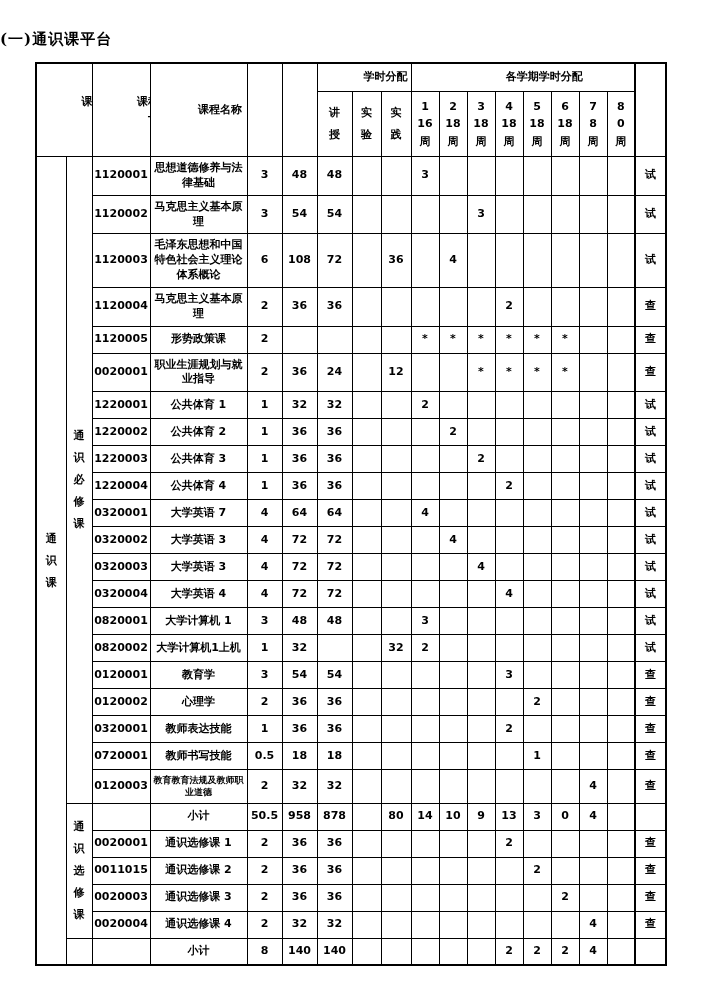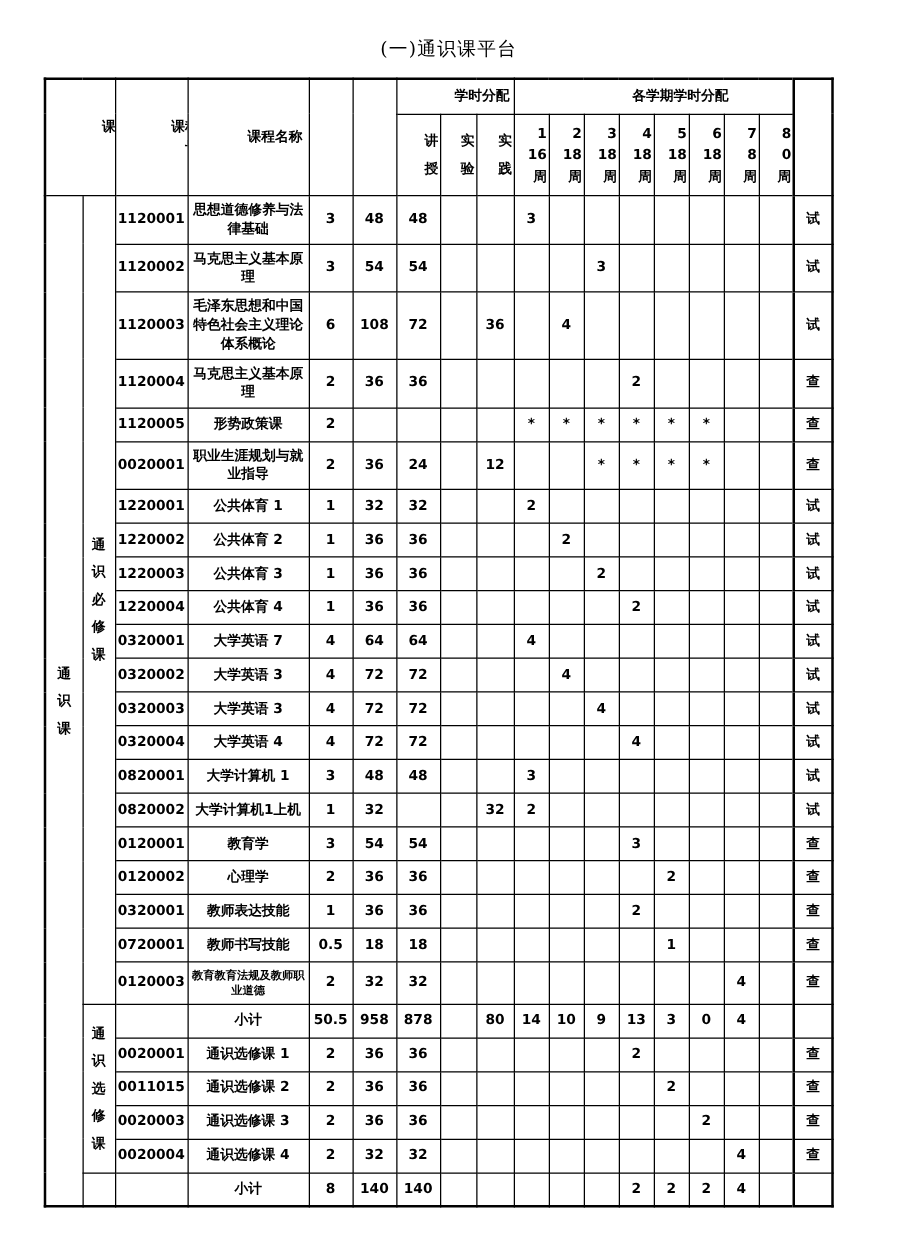--- a/index.html
+++ b/index.html
@@ -5,23 +5,22 @@
   * { margin:0; padding:0; box-sizing:border-box; }
   html,body { background:#ffffff; }
   body {
     width:718px; height:1003px;
     font-family:"DejaVu Sans", sans-serif;
     color:#000;
     position:relative;
   }
   .page-title {
     padding-top:30px;
-    text-align:center;
     font-size:15px;
-    font-weight:normal;
+    font-weight:bold;
     letter-spacing:1px;
     font-family:"DejaVu Serif", serif;
   }
   table.curriculum {
     border-collapse:collapse;
     table-layout:fixed;
     width:630px;
     margin:13px 0 0 35px;
     border:2px solid #000;
     font-weight:bold;
@@ -29,38 +28,38 @@
   th, td {
     border:1px solid #000;
     text-align:center;
     vertical-align:middle;
     font-size:11px;
     padding:2px 1px;
     overflow:hidden;
     line-height:1.35;
   }
   thead tr.h1 th { height:28px;padding-left:44px; }
-  thead tr.h2 th { height:64px;text-align:right; }
+  thead tr.h2 th { height:64px; }
   tbody td { height:27px; }
   .vtext {
     display:inline-block;
     width:1.15em;
     word-break:break-all;
     line-height:2.0;
     vertical-align:middle;
   }
   .w3 {
     display:inline-block;
     width:3.1em;
     word-break:break-all;
     line-height:1.5;
     vertical-align:middle;
   }
   .name-cell { padding:4px 2px;margin-left:28px; }
-  .name-cell.small { font-size:9px;font-family:Liberation Serif, serif; }
+  .name-cell.small { font-size:9px; }
   .thick-left { border-left:2px solid #000 !important; }
   .sem-head div { line-height:1.55; }
 </style>
 </head>
 <body>
 
 <div class="page-title">(一)通识课平台</div>
 
 <table class="curriculum">
   <colgroup>

